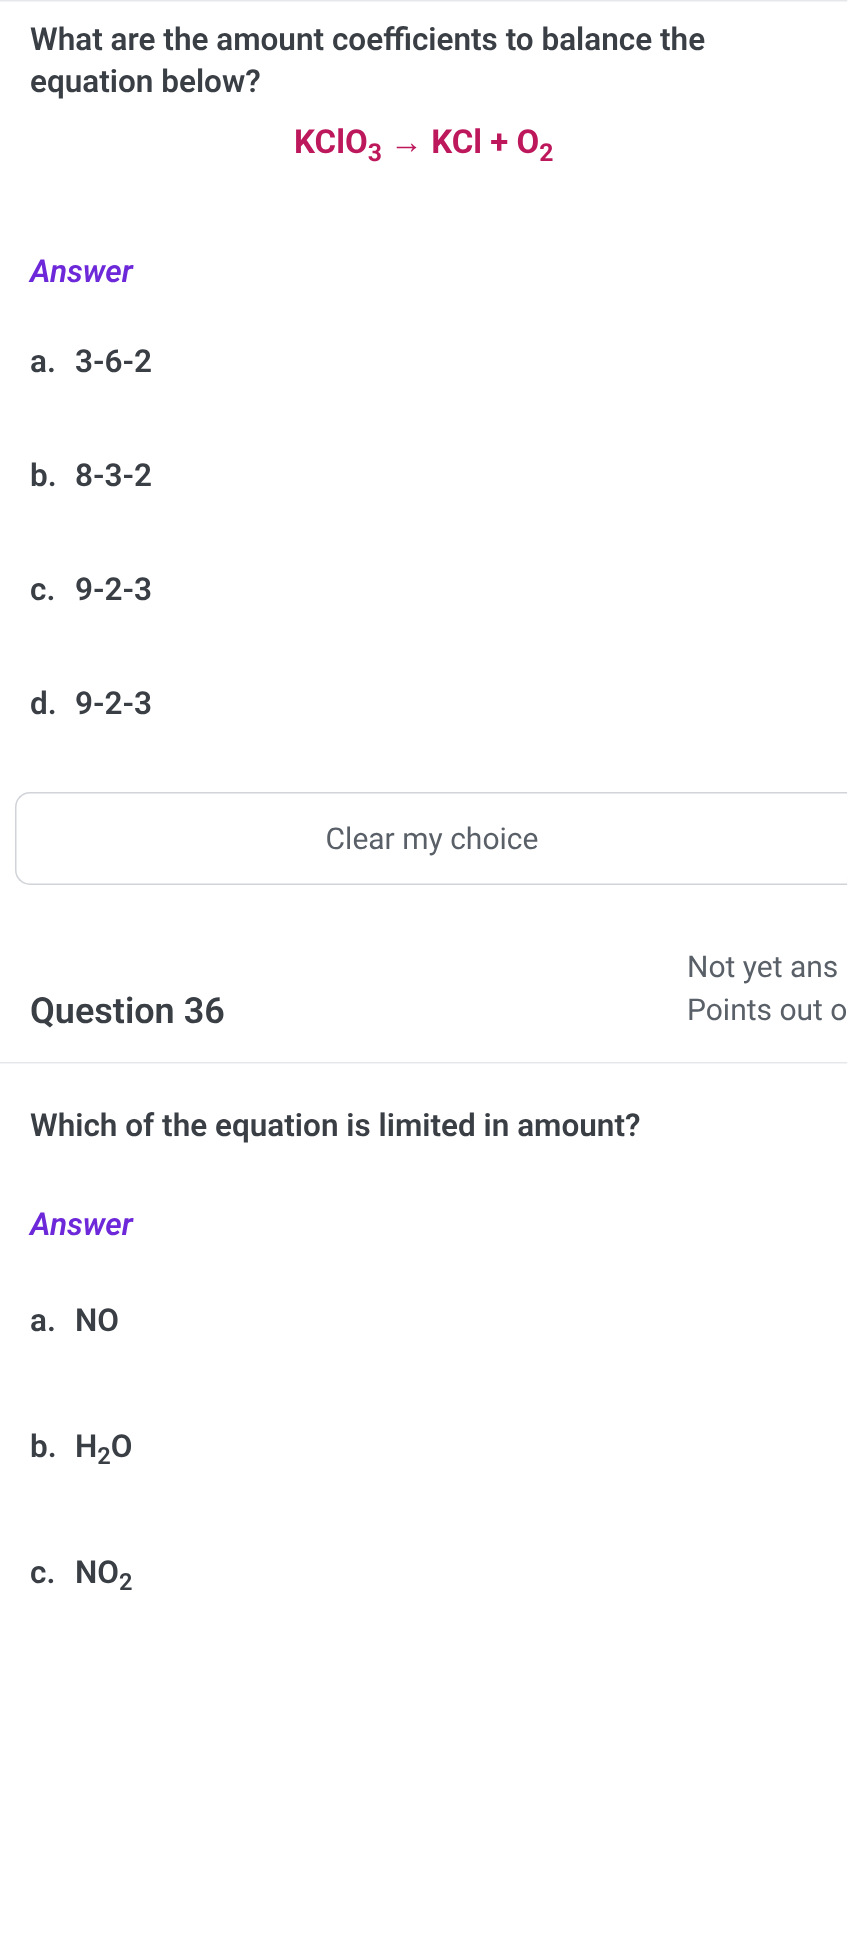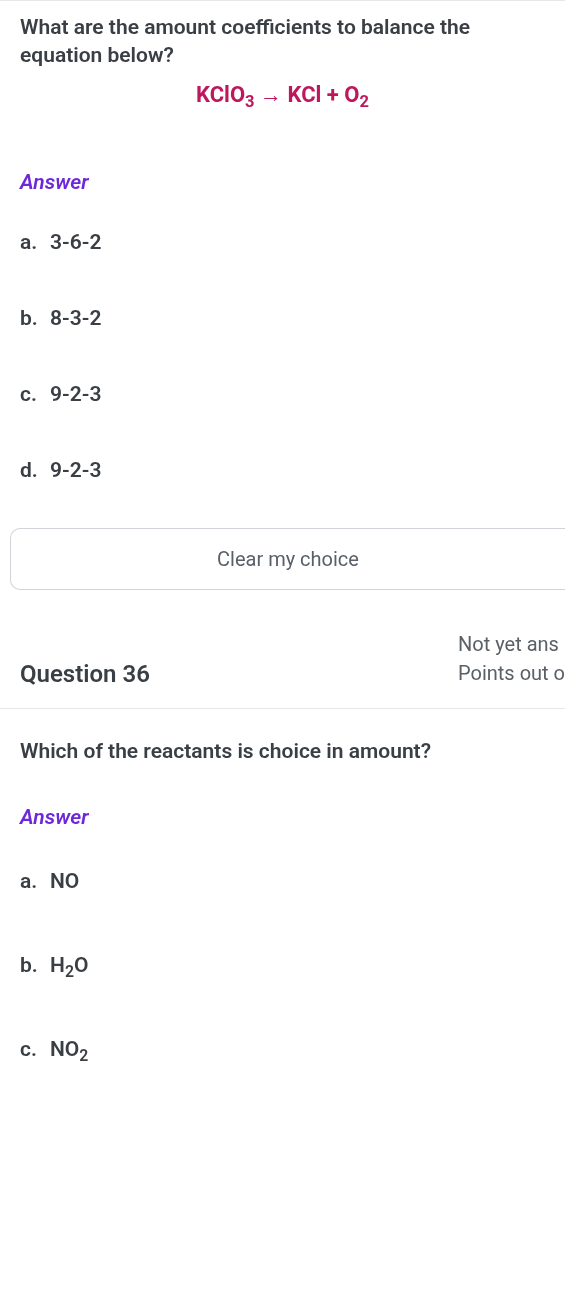--- a/index.html
+++ b/index.html
@@ -147,21 +147,21 @@
 
 <div class="question-header">
   <div class="question-number">Question 36</div>
   <div class="question-status">
     <span class="status-line1">Not yet ans</span>
     <span class="status-line2">Points out o</span>
   </div>
 </div>
 
 <div class="question-block">
-  <div class="q36-text">Which of the reactants is choice in amount?</div>
+  <div class="q36-text">Which of the equation is limited in amount?</div>
 
   <div class="section-label">Answer</div>
 
   <div class="answer-options q36-options">
     <div class="answer-option">
       <span class="option-letter">a.</span>
       <span class="option-text">NO</span>
     </div>
     <div class="answer-option">
       <span class="option-letter">b.</span>

